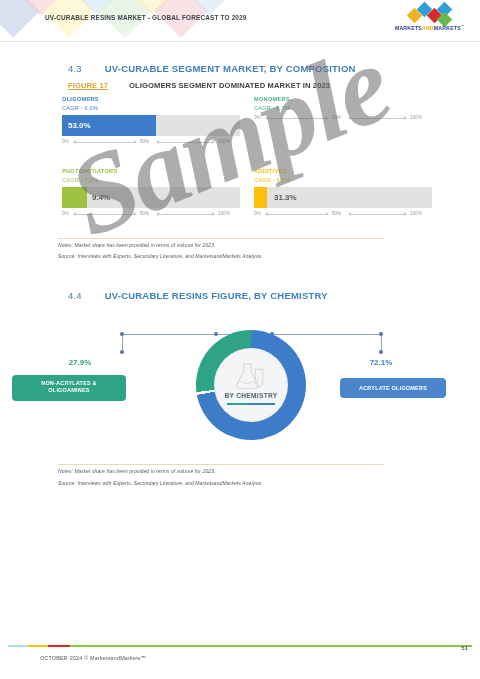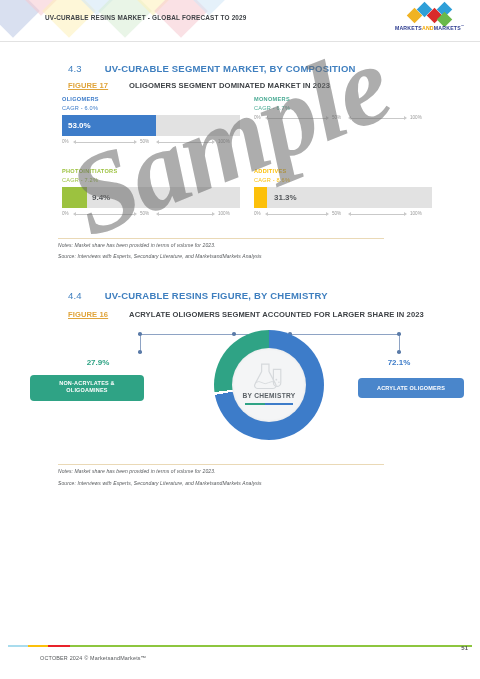--- a/index.html
+++ b/index.html
@@ -49,21 +49,21 @@
             border-top:2px solid transparent;border-bottom:2px solid transparent;}
   .ar.left{border-right:3px solid #c9c9c9;}
   .ar.right{border-left:3px solid #c9c9c9;}
 
   
   .notes{position:absolute;font-size:5px;color:#55585b;font-style:italic;
          letter-spacing:.1px;white-space:nowrap;}
   .note-rule{position:absolute;height:1px;background:#ead9b6;}
 
   
-  .donut-wrap{position:absolute;left:0;top:330px;width:432px;height:130px;margin-left:18px;}
+  .donut-wrap{position:absolute;left:0;top:330px;width:432px;height:130px;}
   .donut{position:absolute;left:196px;top:0px;width:110px;height:110px;border-radius:50%;}
   .donut-hole{position:absolute;left:18px;top:18px;width:74px;height:74px;border-radius:50%;
               background:#f4f5f6;box-shadow:0 0 3px rgba(0,0,0,.08) inset;}
   .donut-center-label{position:absolute;left:0;top:44px;width:74px;text-align:center;
       font-size:6.6px;font-weight:bold;color:#5b6166;letter-spacing:.3px;}
   .donut-underline{position:absolute;left:13px;top:55px;width:48px;height:2px;}
   .donut-underline i{position:absolute;top:0;height:2px;display:block;}
   .flask{position:absolute;left:19px;top:14px;width:36px;height:28px;opacity:.5;}
 
   .pill{position:absolute;border-radius:4px;color:#fff;text-align:center;
@@ -209,25 +209,20 @@
   </div>
 
   <div class="note-rule" style="left:58px;top:238px;width:326px;"></div>
   <div class="notes" style="left:58px;top:242px;">Notes: Market share has been provided in terms of volume for 2023.</div>
   <div class="notes" style="left:58px;top:253px;">Source: Interviews with Experts, Secondary Literature, and MarketsandMarkets Analysis</div>
 
   <div class="sec" style="left:68px;top:285px;">
     <span class="sec-num">4.4</span>
     <span style="display:inline-block;width:14px;"></span>
     <span class="sec-title">UV-CURABLE RESINS FIGURE, BY CHEMISTRY</span>
-  </div>
-  <div class="fig-row" style="left:68px;top:303px;">
-    <span class="fig-tag">FIGURE 16</span>
-    <span style="display:inline-block;width:12px;"></span>
-    <span class="fig-title">ACRYLATE OLIGOMERS SEGMENT ACCOUNTED FOR LARGER SHARE IN 2023</span>
   </div>
 
   <div class="donut-wrap">
 
     <div class="conn" style="left:122px;top:4px;width:108px;height:1px;background:#8ea3c4;"></div>
     <div class="conn" style="left:122px;top:4px;width:1px;height:18px;background:#8ea3c4;"></div>
     <div class="dot" style="left:120px;top:2px;"></div>
     <div class="dot" style="left:120px;top:20px;"></div>
     <div class="dot" style="left:214px;top:2px;"></div>
 

